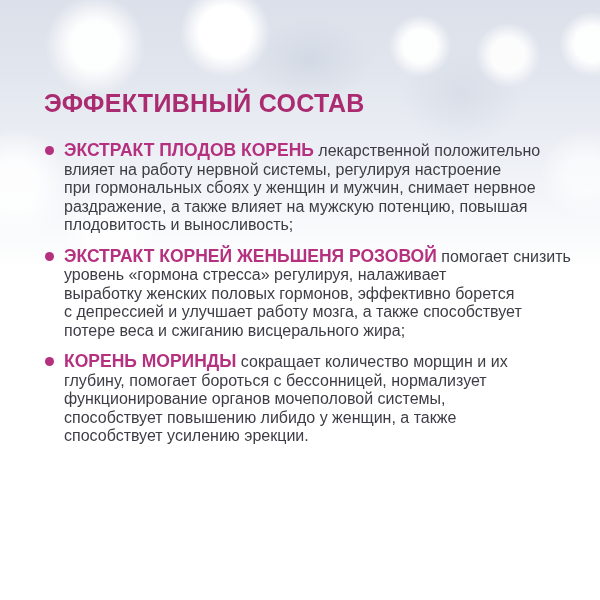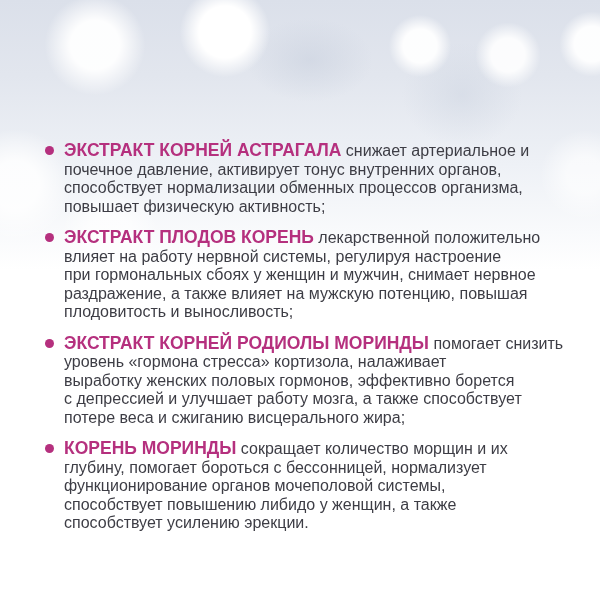--- a/index.html
+++ b/index.html
@@ -90,33 +90,30 @@
     white-space: pre-line;
   }
 </style>
 </head>
 <body>
 
 <div class="page">
   <div class="bg-band"></div>
   <div class="bg-bokeh"></div>
 
+  <h1 class="title">ЭФФЕКТИВНЫЙ СОСТАВ</h1>
 
   <ul class="ingredient-list">
-    <li class="ingredient-item"><span class="dot"></span><span class="lead">ЭКСТРАКТ КОРНЕЙ АСТРАГАЛА</span><span class="rest"> снижает артериальное и
-почечное давление, активирует тонус внутренних органов,
-способствует нормализации обменных процессов организма,
-повышает физическую активность;</span></li>
     <li class="ingredient-item"><span class="dot"></span><span class="lead">ЭКСТРАКТ ПЛОДОВ КОРЕНЬ</span><span class="rest"> лекарственной положительно
 влияет на работу нервной системы, регулируя настроение
 при гормональных сбоях у женщин и мужчин, снимает нервное
 раздражение, а также влияет на мужскую потенцию, повышая
 плодовитость и выносливость;</span></li>
-    <li class="ingredient-item"><span class="dot"></span><span class="lead">ЭКСТРАКТ КОРНЕЙ РОДИОЛЫ МОРИНДЫ</span><span class="rest"> помогает снизить
-уровень «гормона стресса» кортизола, налаживает
+    <li class="ingredient-item"><span class="dot"></span><span class="lead">ЭКСТРАКТ КОРНЕЙ ЖЕНЬШЕНЯ РОЗОВОЙ</span><span class="rest"> помогает снизить
+уровень «гормона стресса» регулируя, налаживает
 выработку женских половых гормонов, эффективно борется
 с депрессией и улучшает работу мозга, а также способствует
 потере веса и сжиганию висцерального жира;</span></li>
     <li class="ingredient-item"><span class="dot"></span><span class="lead">КОРЕНЬ МОРИНДЫ</span><span class="rest"> сокращает количество морщин и их
 глубину, помогает бороться с бессонницей, нормализует
 функционирование органов мочеполовой системы,
 способствует повышению либидо у женщин, а также
 способствует усилению эрекции.</span></li>
   </ul>
 </div>

